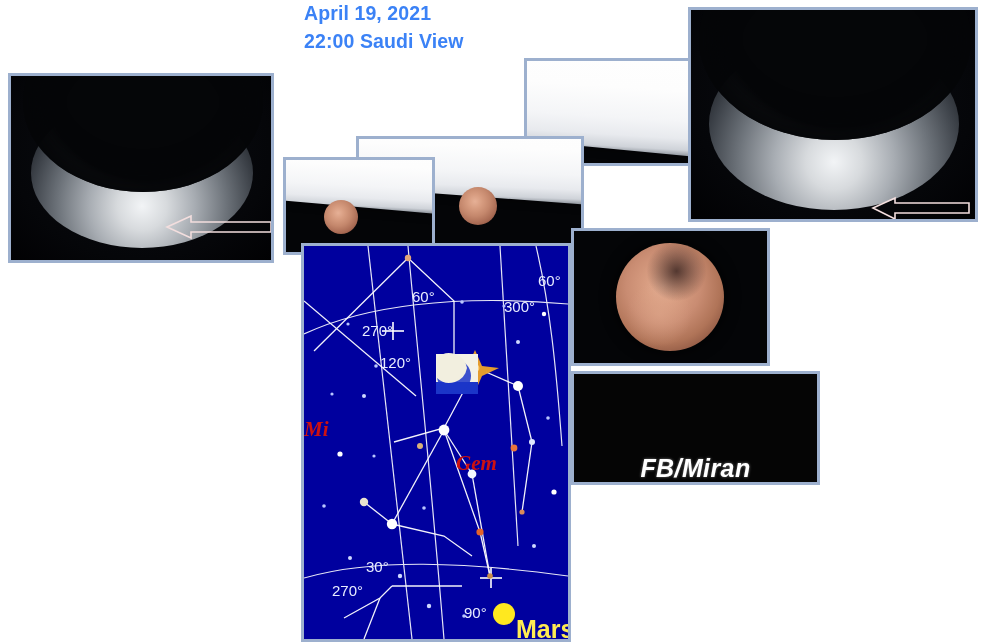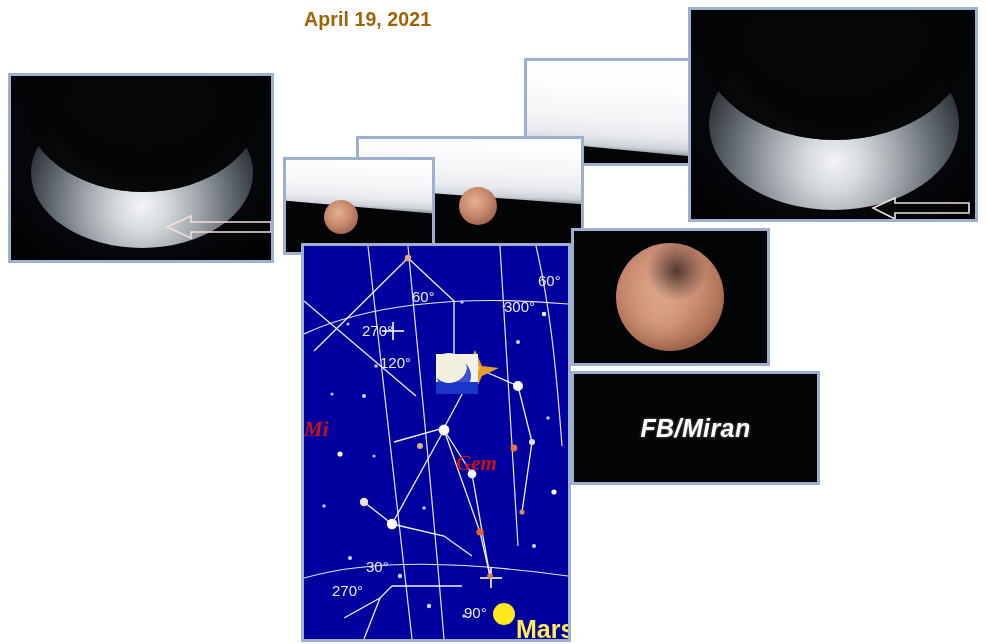--- a/index.html
+++ b/index.html
@@ -3,22 +3,22 @@
 <meta charset="utf-8">
 <style>
   html,body{margin:0;padding:0;background:#ffffff;}
   body{width:986px;height:644px;position:relative;overflow:hidden;
        font-family:"Liberation Sans",sans-serif;}
 
   .panel{position:absolute;box-sizing:border-box;}
   .framed{border:3px solid #9DB0CE;background:#050608;}
 
   
-  #title-block{position:absolute;left:304px;top:6px;width:230px;
-       font-weight:bold;font-size:19.5px;color:#a16207;line-height:1.42;
+  #title-block{position:absolute;left:304px;top:0;width:230px;
+       font-weight:bold;font-size:19.5px;color:#3b82f6;line-height:1.42;
        letter-spacing:.1px;}
   #title-block div{white-space:nowrap;}
 
   
   .photo{position:absolute;inset:0;overflow:hidden;}
 
   
   .moon-sky{position:absolute;inset:0;background:
       radial-gradient(ellipse at 50% 40%, #0b0d14 0%, #050609 70%, #010103 100%);}
   .moon-lit{position:absolute;border-radius:50%;
@@ -50,31 +50,32 @@
         radial-gradient(circle at 40% 66%, rgba(224,168,140,.55) 0%, rgba(224,168,140,0) 34%),
         radial-gradient(circle at 44% 40%,
           #e3ad92 0%, #d89d81 20%, #c98c72 42%, #b07458 64%, #8a5440 82%, #5a3022 94%, #31180f 100%);
       box-shadow:0 0 12px 4px rgba(0,0,0,.55);}
 
   
   #starchart{background:#00009E;}
   #starchart svg{display:block;}
 
   
-  #signature{display:flex;align-items:center;justify-content:center;}
+  #signature{display:flex;align-items:flex-end;justify-content:center;}
   #sig-text{color:#ffffff;font-weight:bold;font-style:italic;
       font-size:25px;line-height:1.12;text-align:center;letter-spacing:.4px;
       text-shadow:0 0 3px rgba(255,255,255,.45);}
   #sig-text span{display:block;white-space:nowrap;}
 </style>
 </head>
 <body>
 
 <div id="title-block">
   <div>April 19, 2021</div>
+  <div>22:00 Saudi View</div>
 </div>
 
 <div class="panel framed" style="left:524px;top:58px;width:200px;height:108px;">
   <div class="photo">
     <div class="cloud-sky"></div>
     <div class="cloudband" style="top:-26px;height:116px;transform:rotate(5.5deg);"></div>
   </div>
 </div>
 
 <div class="panel framed" style="left:356px;top:136px;width:228px;height:112px;">

